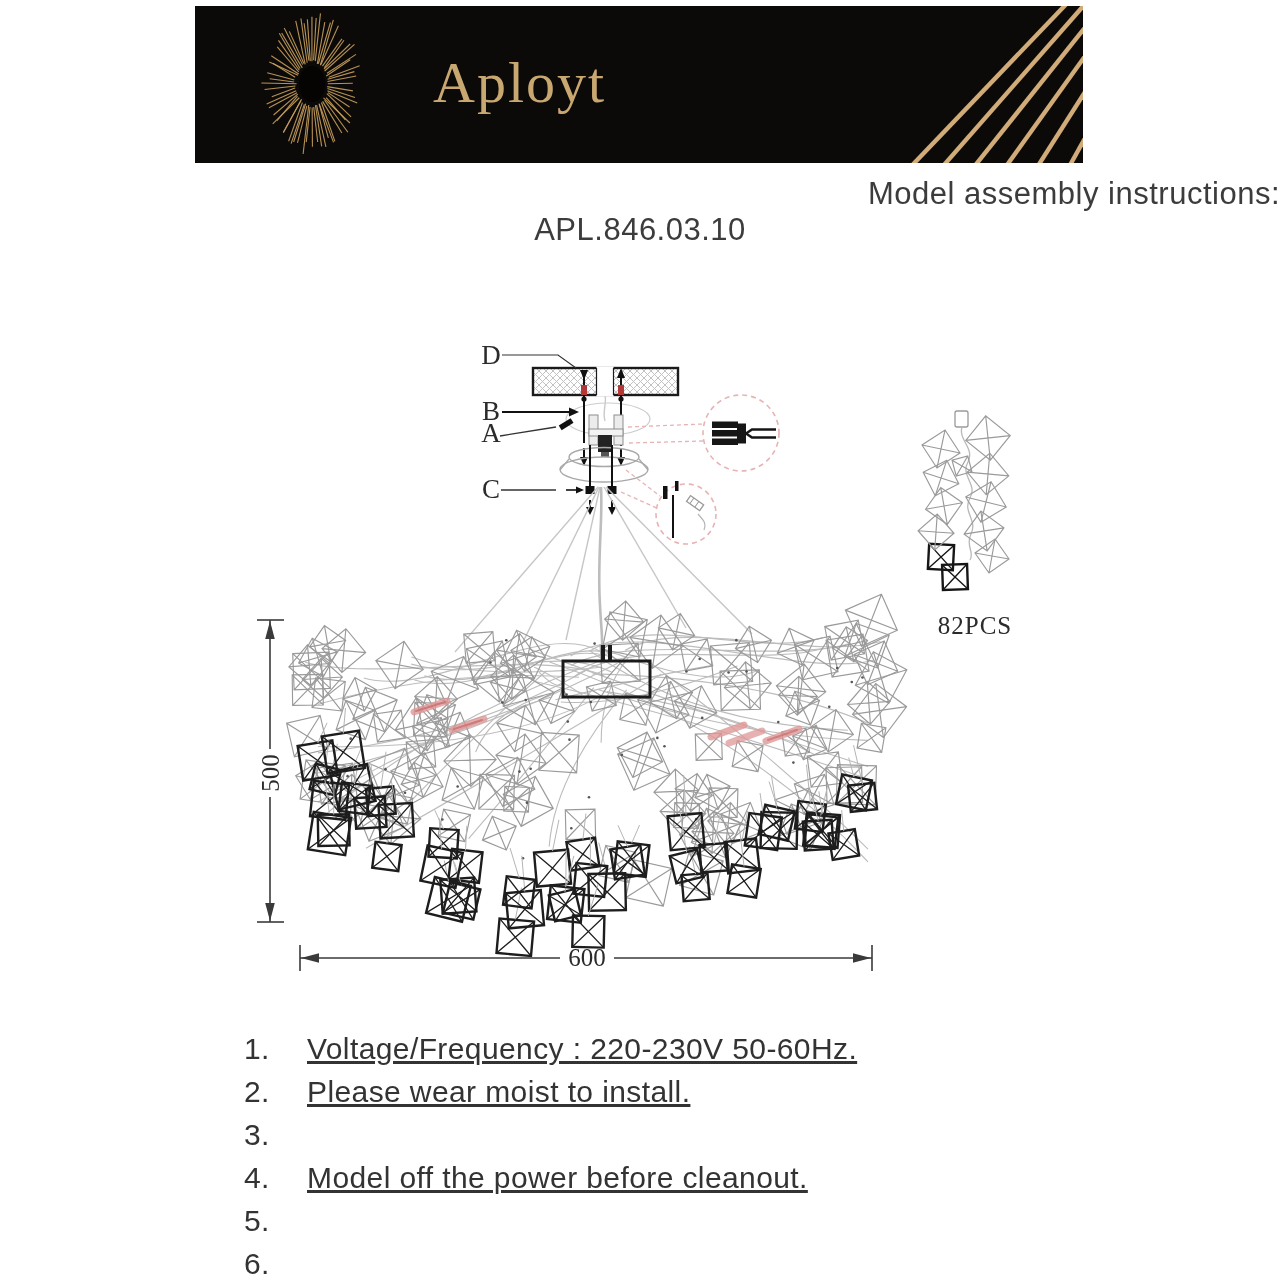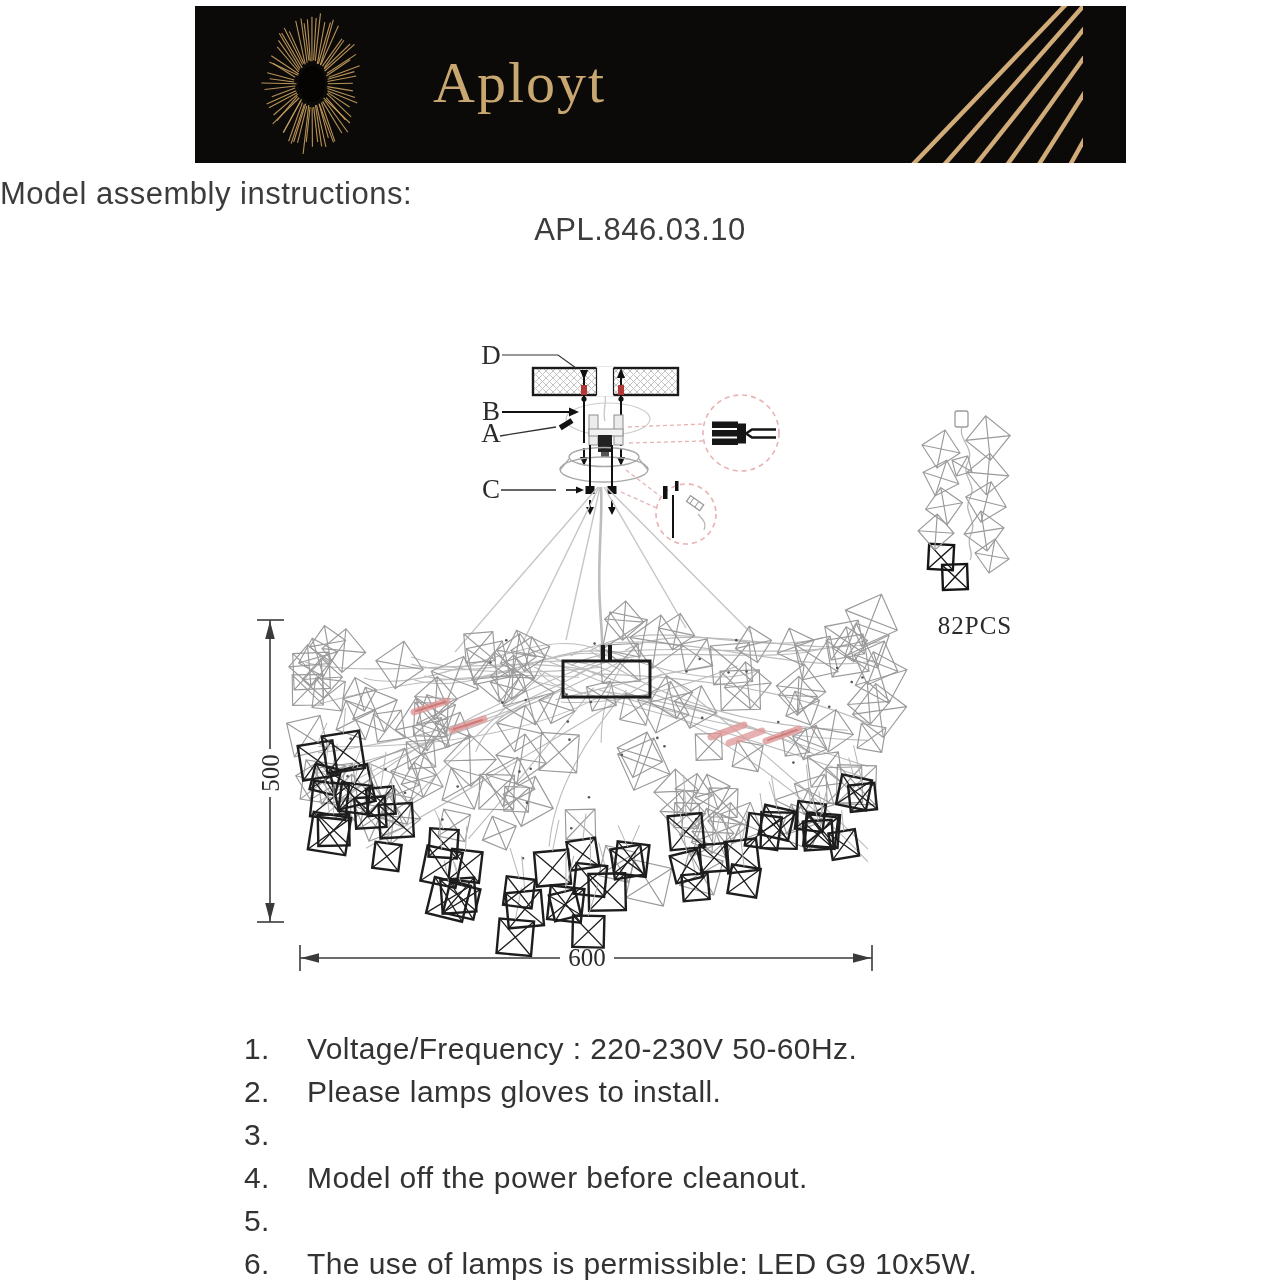--- a/index.html
+++ b/index.html
@@ -1,33 +1,33 @@
 <!DOCTYPE html>
 <html><head>
 <meta charset="utf-8">
 <style>
   html,body{margin:0;padding:0;background:#ffffff;}
   #page{position:relative;width:1280px;height:1280px;background:#ffffff;overflow:hidden;
         font-family:"Liberation Sans",sans-serif;}
   
-  .banner{position:absolute;left:195px;top:6px;width:888px;height:157px;background:#0c0a08;overflow:hidden;padding-left:43px;}
+  .banner{position:absolute;left:195px;top:6px;width:888px;height:157px;background:#0c0a08;overflow:hidden;}
   .banner svg{position:absolute;left:0;top:0;}
   
-  .title-line1{position:absolute;left:0;top:176px;width:1280px;text-align:left;
+  .title-line1{position:absolute;left:0;top:176px;width:1280px;text-align:right;
                font-size:31px;letter-spacing:.5px;color:#3c3c3c;}
   .title-line2{position:absolute;left:0;top:212px;width:1280px;text-align:center;
                font-size:31px;letter-spacing:.5px;color:#3c3c3c;}
   
   .diagram{position:absolute;left:0;top:0;width:1280px;height:1280px;}
   .serif-label{font-family:"Liberation Serif",serif;fill:#2b2b2b;}
   
   .instructions{position:absolute;left:244px;top:1032px;width:850px;color:#333;}
   .inst-row{position:relative;height:43px;font-size:30px;letter-spacing:.4px;white-space:nowrap;}
   .inst-num{position:absolute;left:0;top:0;}
-  .inst-text{position:absolute;left:63px;top:0;}
+  .inst-text{position:absolute;left:63px;top:0;text-decoration:underline;}
 </style>
 </head>
 <body>
 
 <div id="page">
 
   <div class="banner">
     <svg id="banner-svg" width="888" height="157" viewBox="0 0 888 157">
       <g id="banner-rays">
           <line x1="1095" y1="-236" x2="640" y2="240" stroke="#dcb57f" stroke-width="4.4" opacity="0.95"></line>
@@ -718,30 +718,29 @@
     <text x="975" y="634" text-anchor="middle" class="serif-label" font-size="25" letter-spacing="1">82PCS</text>
   </svg>
 
   <div class="instructions">
     <div class="inst-row">
       <span class="inst-num">1.</span>
       <span class="inst-text">Voltage/Frequency : 220-230V 50-60Hz.</span>
     </div>
     <div class="inst-row">
       <span class="inst-num">2.</span>
-      <span class="inst-text">Please lamps gloves to install.</span>
+      <span class="inst-text">Please wear moist to install.</span>
     </div>
     <div class="inst-row">
       <span class="inst-num">3.</span>
     </div>
     <div class="inst-row">
       <span class="inst-num">4.</span>
       <span class="inst-text">Model off the power before cleanout.</span>
     </div>
     <div class="inst-row">
       <span class="inst-num">5.</span>
     </div>
     <div class="inst-row">
       <span class="inst-num">6.</span>
-      <span class="inst-text">The use of lamps is permissible: LED G9 10x5W.</span>
     </div>
   </div>
 </div>
 
 </body></html>

